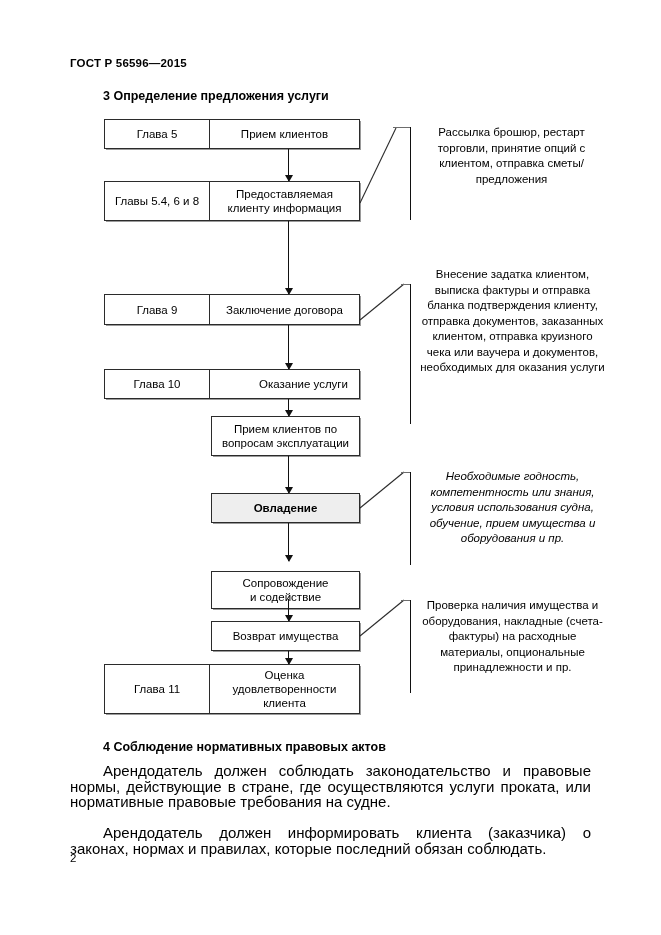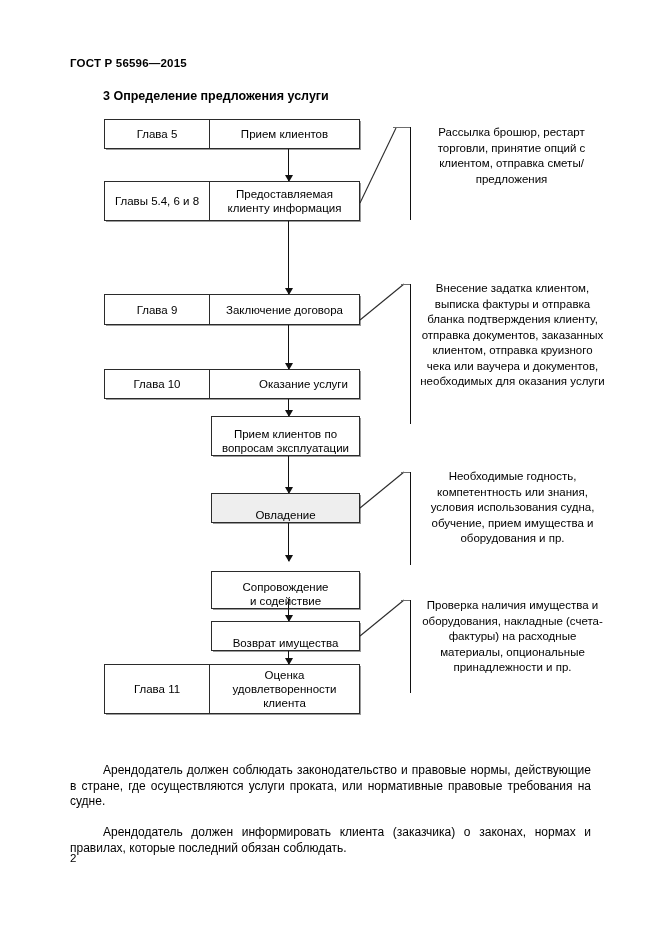--- a/index.html
+++ b/index.html
@@ -54,21 +54,21 @@
     border: 1px solid #2b2b2b;
     background: #ffffff;
     display: flex;
     align-items: center;
     justify-content: center;
     text-align: center;
     font-size: 11.5px;
     line-height: 14px;
     box-shadow: 1.5px 1.5px 0 -0.5px #9a9a9a;
   }
-  .node.shaded { background: #eeeeee; }
+  .node.shaded { background: #eeeeee; font-weight: bold; }
   .node .cell-left {
     box-sizing: border-box;
     border-right: 1px solid #2b2b2b;
     height: 100%;
     display: flex;
     align-items: center;
     justify-content: center;
     text-align: center;
     flex: 0 0 auto;
   }
@@ -77,21 +77,20 @@
     height: 100%;
     display: flex;
     align-items: center;
     justify-content: center;
     text-align: center;
     flex: 1 1 auto;
     padding: 0 4px;
   }
   .node .solo {
     padding: 0 6px;
-    align-items: flex-end;
   }
 
   
   .arrow {
     position: absolute;
     width: 1px;
     background: #111;
   }
   .arrow::after {
     content: "";
@@ -124,21 +123,21 @@
     font-size: 11.5px;
     line-height: 15.5px;
     text-align: center;
   }
 
   
   .para {
     position: absolute;
     left: 70px;
     width: 521px;
-    font-size: 12px;
+    font-size: 15px;
     line-height: 15.5px;
     text-align: justify;
     text-indent: 33px;
   }
   .page-number {
     position: absolute;
     left: 70px;
     top: 852px;
     font-size: 11.5px;
   }
@@ -249,37 +248,38 @@
     </svg>
     <div class="bracket-hline" style="left:393px; top:127px; width:18px;"></div>
     <div class="bracket-vline" style="left:410px; top:127px; height:93px;"></div>
     <div class="note" style="left:419px; top:125px; width:185px;">Рассылка брошюр, рестарт торговли, принятие опций с клиентом, отправка сметы/предложения</div>
 
     <svg class="bracket-diag" style="left:360px; top:280px; width:60px; height:45px;">
       <line x1="0" y1="40" x2="44" y2="4" stroke="#2b2b2b" stroke-width="1.1"></line>
     </svg>
     <div class="bracket-hline" style="left:401px; top:284px; width:10px;"></div>
     <div class="bracket-vline" style="left:410px; top:284px; height:140px;"></div>
-    <div class="note" style="left:419px; top:281px; width:187px;">Внесение задатка клиентом, выписка фактуры и отправка бланка подтверждения клиенту, отправка документов, заказанных клиентом, отправка круизного чека или ваучера и документов, необходимых для оказания услуги</div>
+    <div class="note" style="left:419px; top:267px; width:187px;">Внесение задатка клиентом, выписка фактуры и отправка бланка подтверждения клиенту, отправка документов, заказанных клиентом, отправка круизного чека или ваучера и документов, необходимых для оказания услуги</div>
 
     <svg class="bracket-diag" style="left:360px; top:468px; width:60px; height:45px;">
       <line x1="0" y1="40" x2="44" y2="4" stroke="#2b2b2b" stroke-width="1.1"></line>
     </svg>
     <div class="bracket-hline" style="left:401px; top:472px; width:10px;"></div>
     <div class="bracket-vline" style="left:410px; top:472px; height:93px;"></div>
-    <div class="note" style="left:419px; top:469px; width:187px;">Необходимые годность, компетентность или знания, условия использования судна, обучение, прием имущества и оборудования и пр.</div>
+    <div class="note" style="left:419px; top:469px; width:187px;font-style:italic;">Необходимые годность, компетентность или знания, условия использования судна, обучение, прием имущества и оборудования и пр.</div>
 
     <svg class="bracket-diag" style="left:360px; top:596px; width:60px; height:45px;">
       <line x1="0" y1="40" x2="44" y2="4" stroke="#2b2b2b" stroke-width="1.1"></line>
     </svg>
     <div class="bracket-hline" style="left:401px; top:600px; width:10px;"></div>
     <div class="bracket-vline" style="left:410px; top:600px; height:93px;"></div>
     <div class="note" style="left:419px; top:598px; width:187px;">Проверка наличия имущества и оборудования, накладные (счета-фактуры) на расходные материалы, опциональные принадлежности и пр.</div>
 
   </div>
 
+  <div class="section-title" id="sec4">4 Соблюдение нормативных правовых актов</div>
 
   <div class="para" style="top:763px;">Арендодатель должен соблюдать законодательство и правовые нормы, действующие в стране, где осуществляются услуги проката, или нормативные правовые требования на судне.</div>
   <div class="para" style="top:825px;">Арендодатель должен информировать клиента (заказчика) о законах, нормах и правилах, которые последний обязан соблюдать.</div>
 
   <div class="page-number">2</div>
 
 </div>
 
 </body></html>

